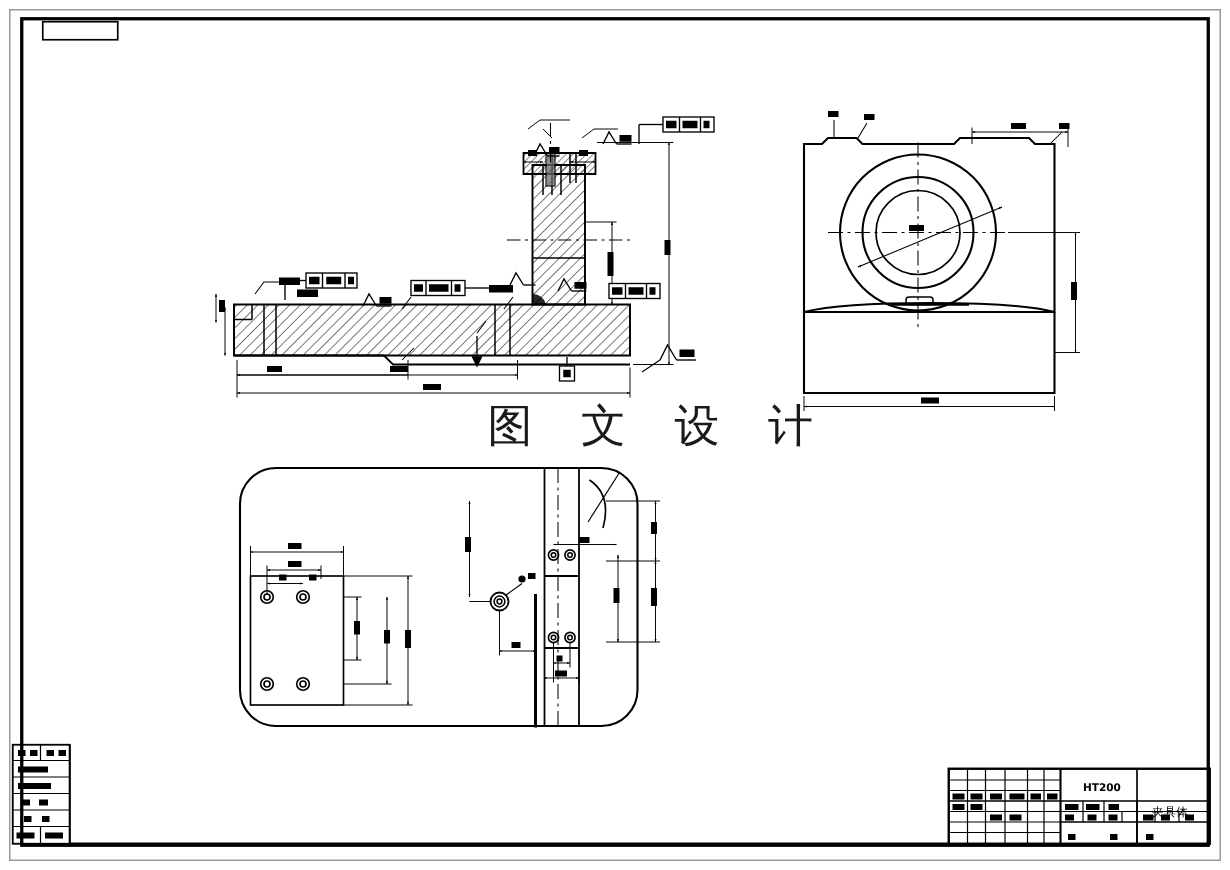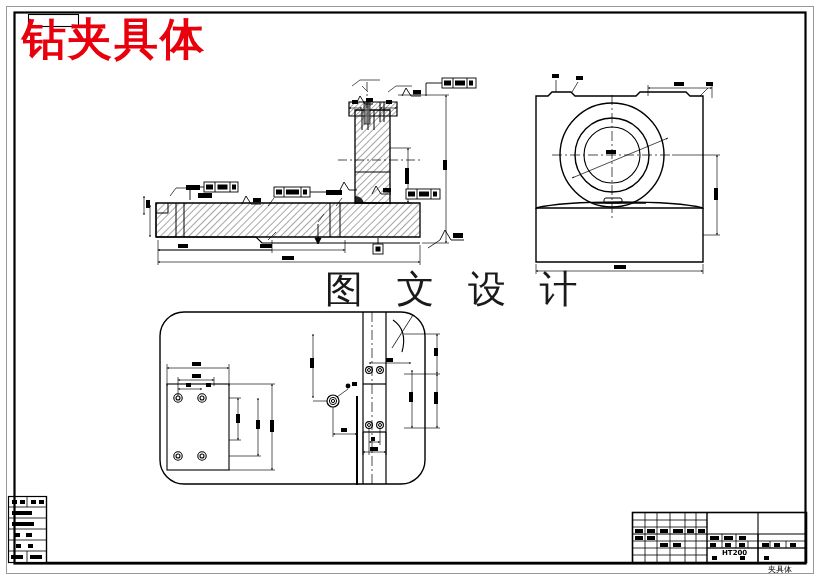--- a/index.html
+++ b/index.html
@@ -8,28 +8,28 @@
   #stage{position:relative;width:820px;height:580px;background:#fff;}
   svg.layer{position:absolute;left:0;top:0;width:820px;height:580px;}
   .title-cn{
     position:absolute;left:22px;top:17px;
     font-family:"DejaVu Serif","Liberation Serif",serif;
     font-weight:bold;font-size:44px;letter-spacing:2px;
     color:#e8000d;white-space:nowrap;line-height:1;
   }
   .watermark-cn{
     position:absolute;left:325px;top:270px;
-    font-family:Liberation Serif, serif;
-    font-size:38px;letter-spacing:12px;color:#1a1a1a;white-space:nowrap;
+    font-family:Liberation Sans, sans-serif;
+    font-size:30px;letter-spacing:12px;color:#1a1a1a;white-space:nowrap;
     line-height:1;
     text-align:right;
   }
   .tb-text{
     position:absolute;font-family:"DejaVu Sans","Liberation Sans",sans-serif;
-    color:#000;white-space:nowrap;line-height:1;margin-top:28px;
+    color:#000;white-space:nowrap;line-height:1;
   }
 </style>
 </head>
 <body>
 
 <div id="stage">
 
   <svg class="layer" viewBox="0 0 820 580" shape-rendering="geometricPrecision">
     <defs>
       <pattern id="hatch" width="5" height="5" patternTransform="rotate(45)" patternUnits="userSpaceOnUse">
@@ -473,21 +473,20 @@
       <rect x="16" y="544" width="5" height="4"></rect>
         <rect x="28" y="544" width="5" height="4"></rect>
       <rect x="11" y="555" width="12" height="4"></rect>
         <rect x="30" y="555" width="12" height="4"></rect>
     </g>
 
     <line x1="46.5" y1="562.5" x2="632.5" y2="562.5" stroke="#000" stroke-width="1.6"></line>
     <line x1="46.5" y1="496.5" x2="46.5" y2="562.5" stroke="#000" stroke-width="1.2"></line>
   </svg>
 
-  <div class="title-cn">钻夹具体</div>
 
   <div class="watermark-cn">图 文 设 计</div>
 
   <div class="tb-text" style="left:722px;top:522px;font-size:7px;font-weight:bold;">HT200</div>
 
   <div class="tb-text" style="left:768px;top:538px;font-size:8px;font-weight:normal;">夹具体</div>
 
 </div>
 
 </body></html>

